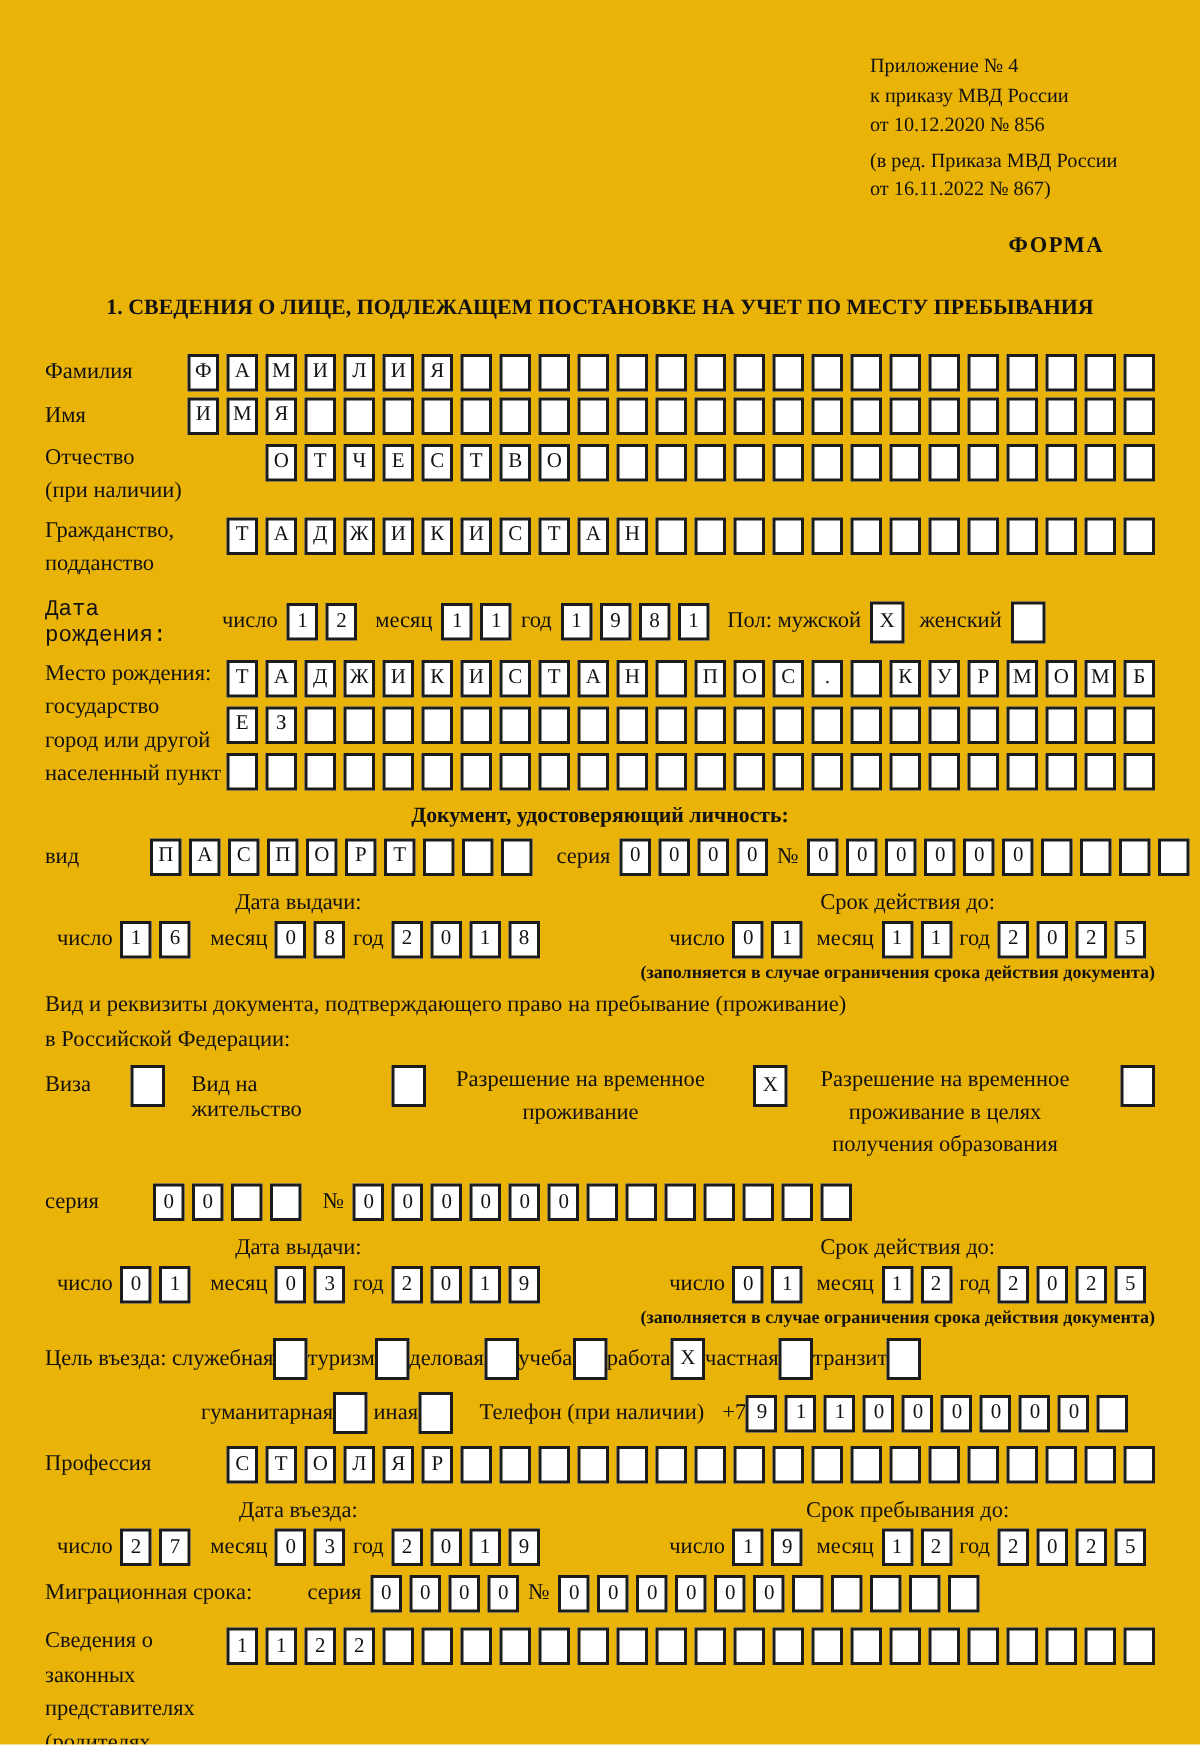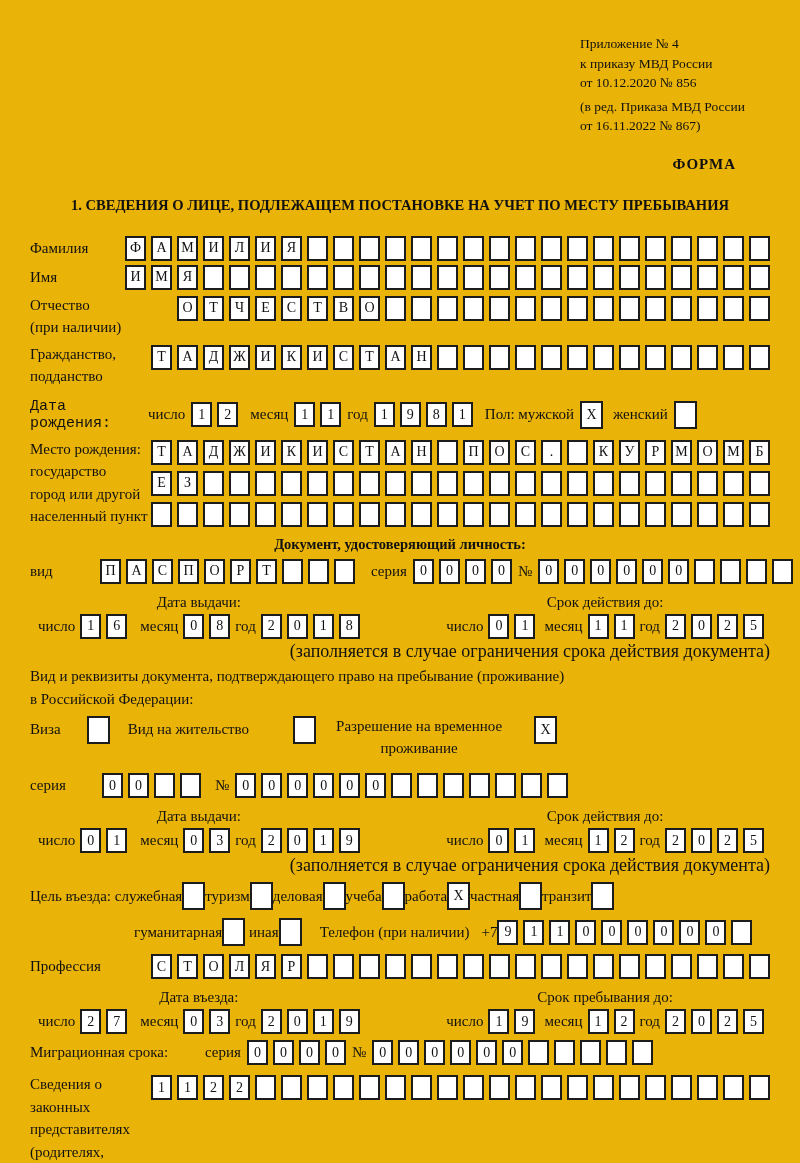--- a/index.html
+++ b/index.html
@@ -34,21 +34,21 @@
     font-size:14px;background:#fff;
   }
   .checkbox-wrap .cell{width:23px;height:28px;}
   .inline{display:flex;align-items:center;gap:6px;}
   .w95{width:95px;} .w121{width:121px;} .w147{width:147px;}
   .dates-row{display:flex;margin-top:10px;margin-bottom:2px;}
   .dgroup{display:flex;flex-direction:column;}
   .dgroup .date-caption{text-align:center;margin-bottom:3px;}
   .dgroup .dcells{display:flex;align-items:center;gap:5px;}
   .dright{margin-left:auto;margin-right:6px;}
-  .note-right{text-align:right;font-size:18px;margin:2px 0 6px 0;}
+  .note-right{text-align:right;font-size:12px;margin:2px 0 6px 0;font-weight:bold;}
   .para{margin:6px 0 2px 0;}
   .visa-row{display:flex;align-items:flex-start;gap:14px;margin-top:8px;margin-bottom:14px;}
   .vpair{display:flex;align-items:flex-start;gap:26px;}
   .vpair .vlabel{padding-top:5px;}
   .vpair .vlabel.multi{padding-top:0;text-align:center;line-height:1.45;}
   .w175{width:178px;} .w182{width:182px;}
   .purpose-row{display:flex;align-items:center;margin-bottom:8px;}
   .purpose-row.indent{margin-left:104px;}
   .guard-row{display:flex;align-items:flex-start;margin-top:8px;}
   .guard-label{width:121px;white-space:pre-line;line-height:1.5;}
@@ -424,20 +424,26 @@
       <span class="cells checkbox-wrap" style="margin-left:18px;">
           <span class="cell"></span>
         </span>
     </div>
     <div class="vpair">
       <span class="vlabel multi w175">Разрешение на временное проживание</span>
       <span class="cells checkbox-wrap">
           <span class="cell">X</span>
         </span>
     </div>
+    <div class="vpair">
+      <span class="vlabel multi w182">Разрешение на временное проживание в целях получения образования</span>
+      <span class="cells checkbox-wrap">
+          <span class="cell"></span>
+        </span>
+    </div>
   </div>
 
   <div class="frow">
     <div class="flabel" style="width:72px;">серия</div>
     <div class="inline">
       <span class="cells">
           <span class="cell">0</span>
           <span class="cell">0</span>
           <span class="cell"></span>
           <span class="cell"></span>

